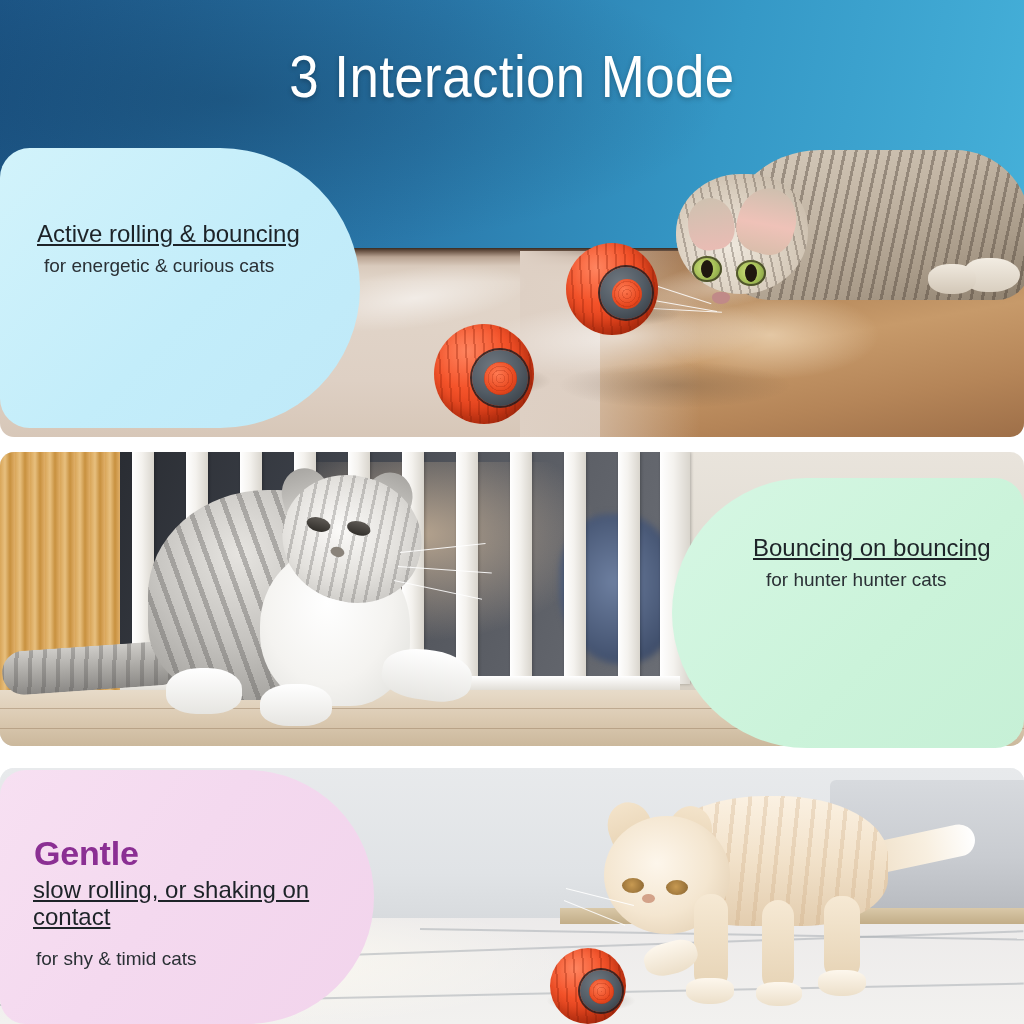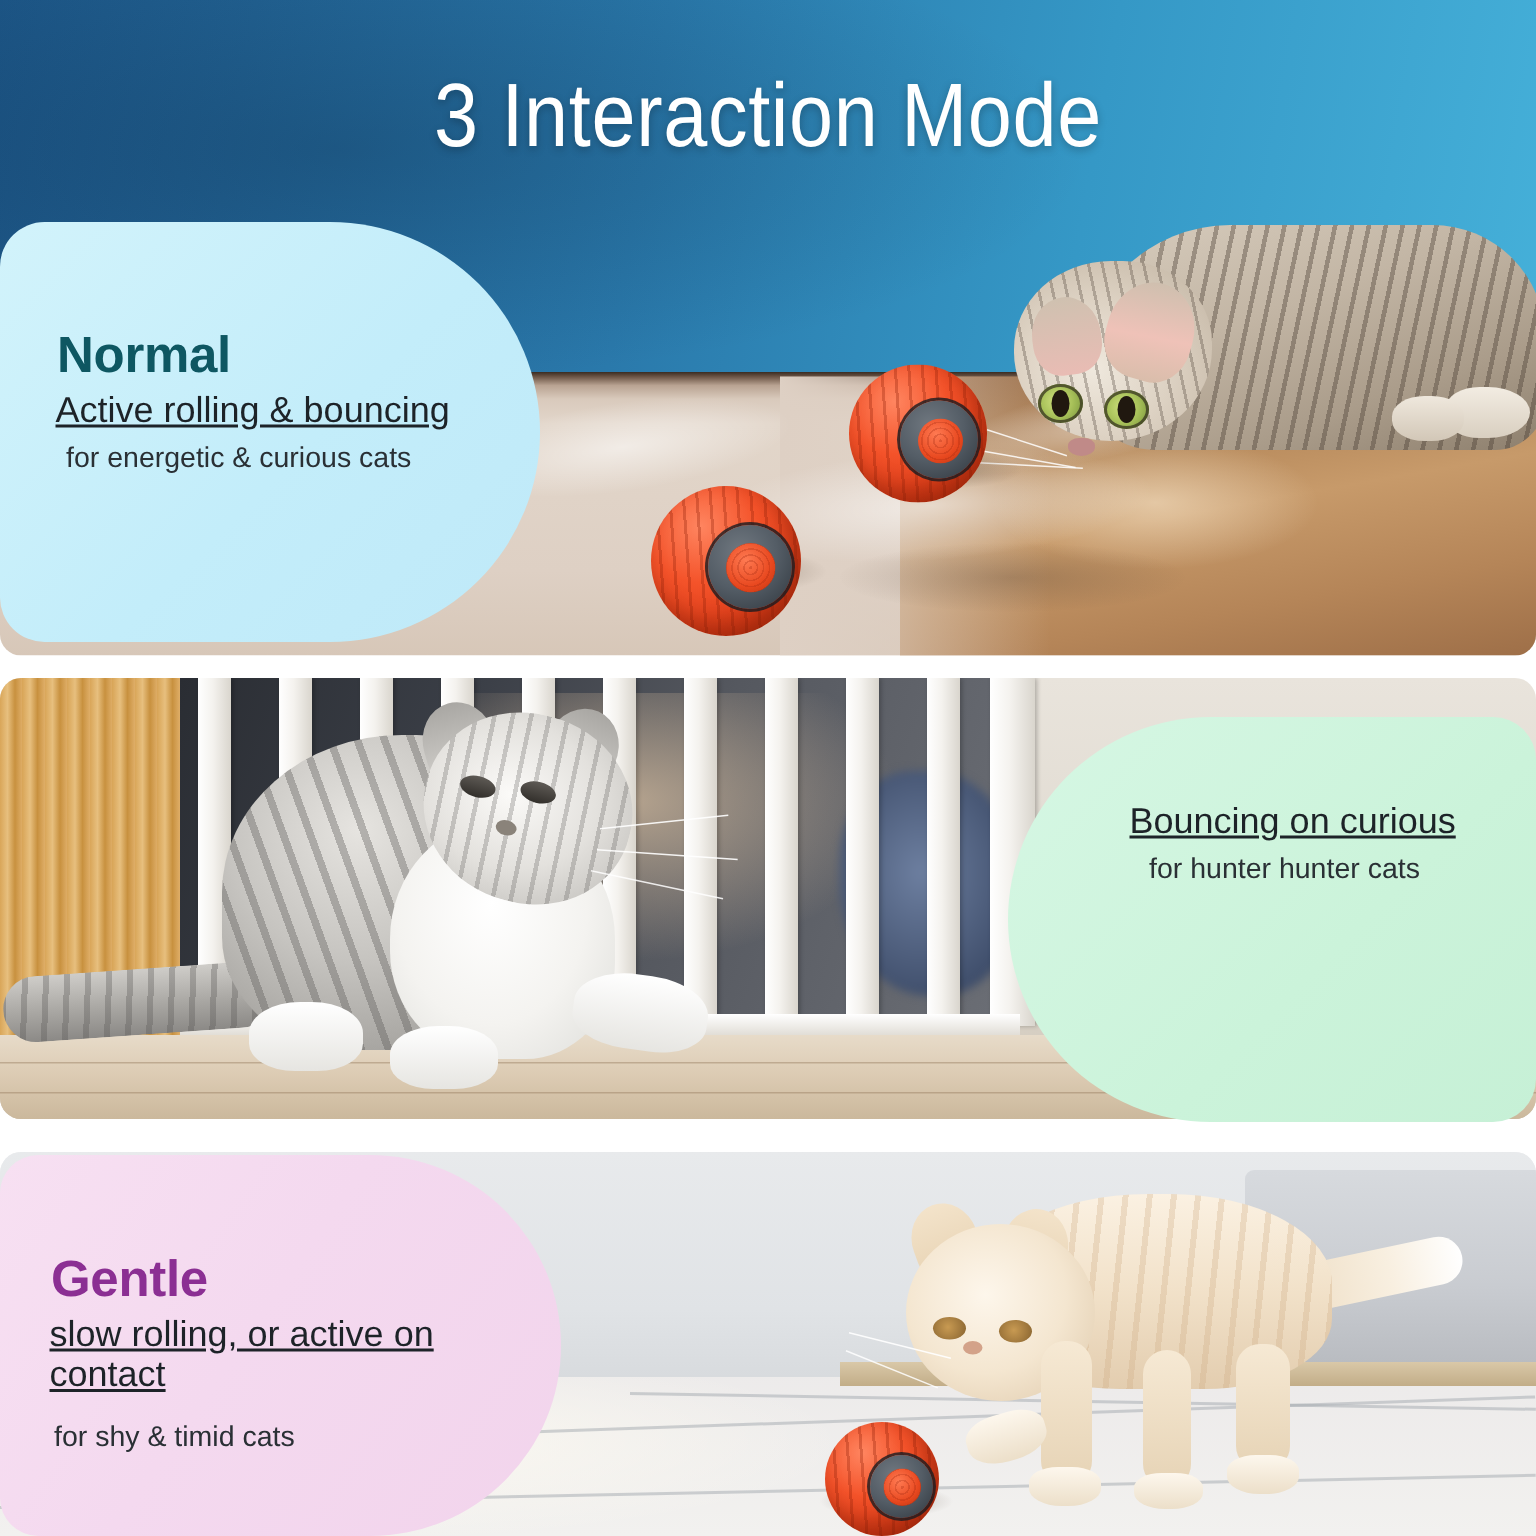--- a/index.html
+++ b/index.html
@@ -507,29 +507,28 @@
 
     <div class="ball-shadow" style="left:546px; top:222px; width:90px; height:22px;"></div>
     <div class="ball" style="left:550px; top:180px; width:76px; height:76px;">
       <div class="ball-core"></div>
       <div class="ball-ring" style="left:30px; top:22px; width:42px; height:42px;"></div>
       <div class="ball-disc" style="left:39px; top:31px; width:25px; height:25px;"></div>
     </div>
   </div>
 
   <div class="card" id="card-normal">
-    <div class="card-title">Normal</div>
     <div class="card-sub">Active rolling &amp; bouncing</div>
     <div class="card-note">for energetic &amp; curious cats</div>
   </div>
 
   <div class="card" id="card-passive">
-    <div class="card-sub">Bouncing on curious</div>
+    <div class="card-sub">Bouncing on bouncing</div>
     <div class="card-note">for hunter hunter cats</div>
   </div>
 
   <div class="card" id="card-gentle">
     <div class="card-title">Gentle</div>
-    <div class="card-sub">slow rolling, or active on contact</div>
+    <div class="card-sub">slow rolling, or shaking on contact</div>
     <div class="card-note">for shy &amp; timid cats</div>
   </div>
 
 </div>
 
 </body></html>

